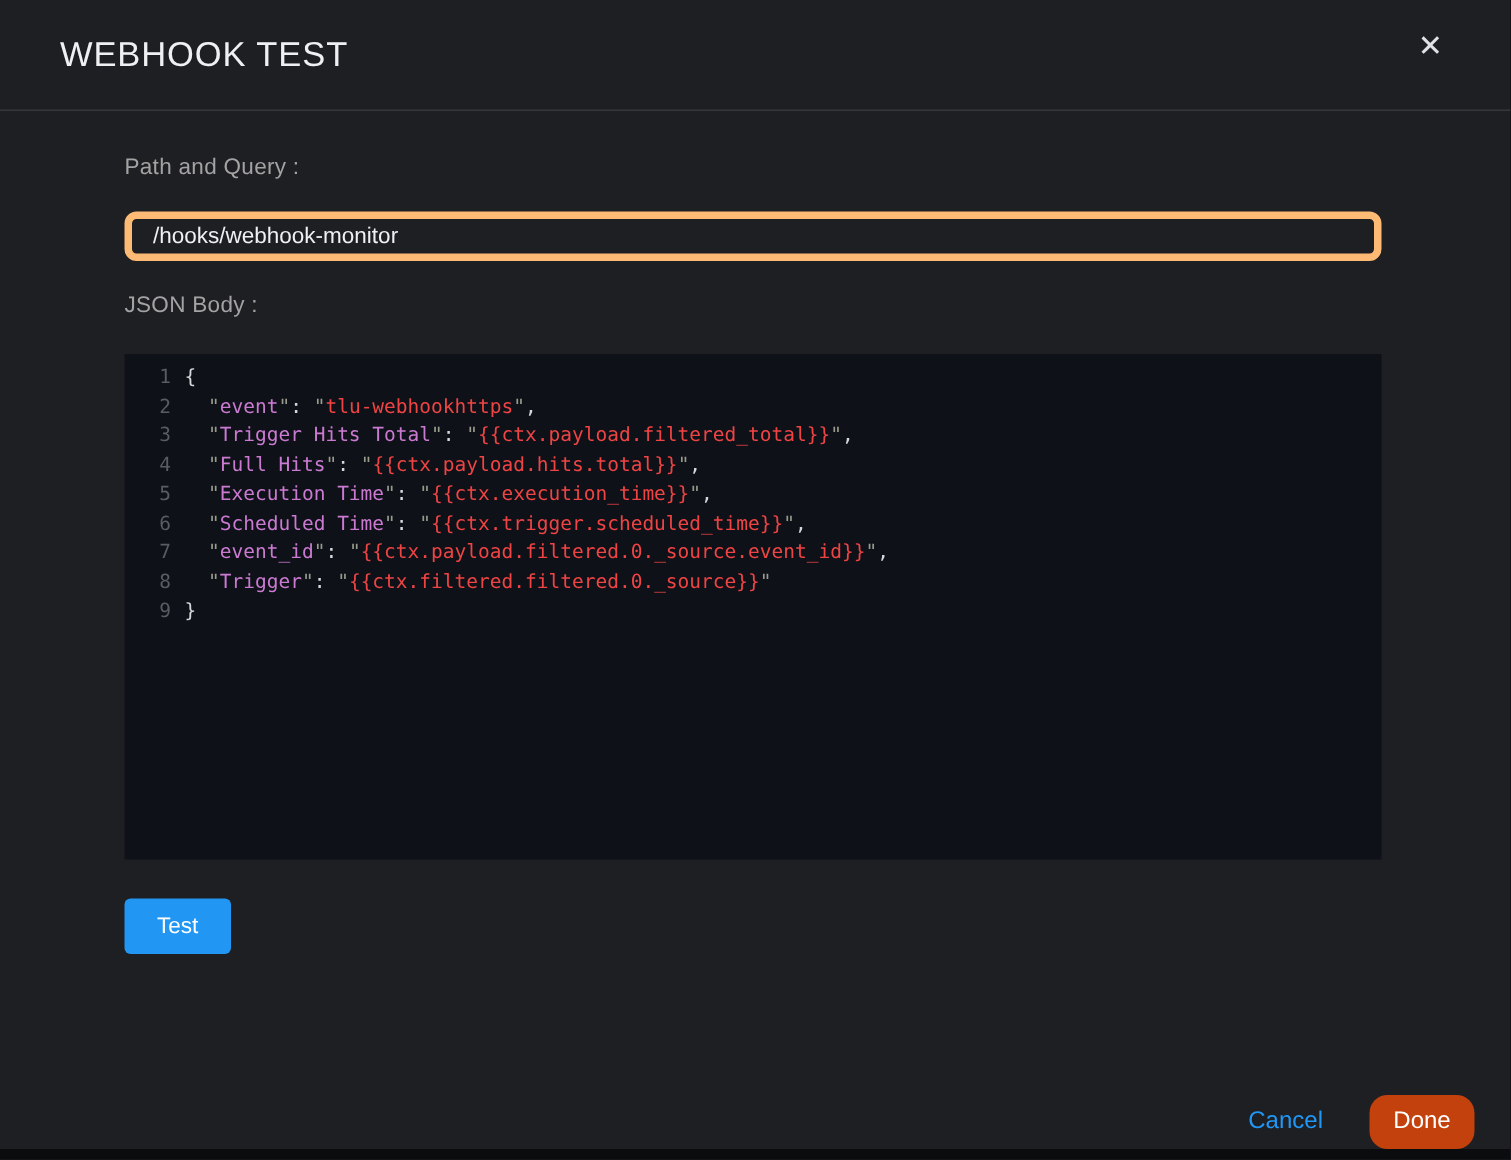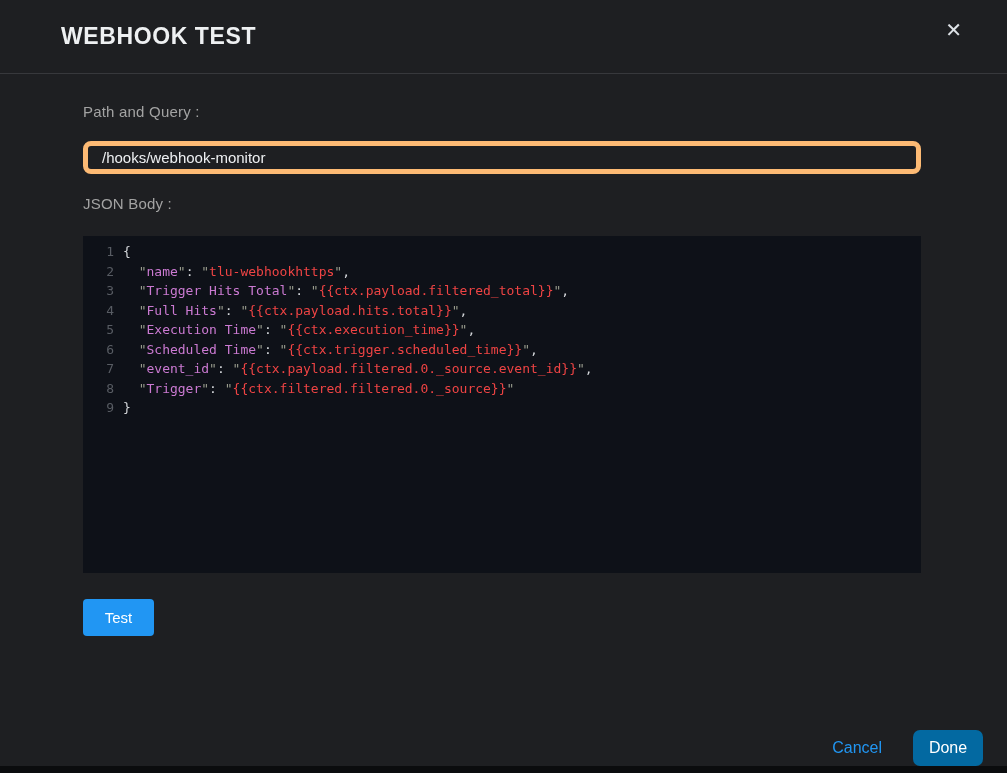--- a/index.html
+++ b/index.html
@@ -17,23 +17,23 @@
   }
   .modal-header {
     height: 74px;
     border-bottom: 1px solid #37383c;
     position: relative;
     display: flex; align-items: center;
   }
   .modal-title {
     color: #eef0f2;
     font-size: 23px;
-    font-weight: 700;
+    font-weight: 400;
     letter-spacing: 0.6px;
-    padding-left: 61px;
+    padding-left: 40px;
   }
   .close-btn {
     position: absolute; right: 45px; top: 20px;
     background: none; border: none;
     color: #dfe3e8; font-size: 20px; line-height: 1;
     cursor: pointer;
     font-family: "DejaVu Sans", sans-serif;
   }
   .form-area { padding: 29px 86px 0 83px; }
   .field-label {
@@ -100,24 +100,24 @@
   .cancel-link {
     color: #2196f3;
     font-size: 16px;
     background: none; border: none;
     cursor: pointer;
     font-family: "Liberation Sans", sans-serif;
     margin-right: 31px;
   }
   .done-btn {
     width: 70px; height: 36px;
-    background: #0369a1;
+    background: #c2410c;
     color: #ffffff;
     border: none;
-    border-radius: 7px;
+    border-radius: 12px;
     font-size: 16px;
     font-family: "Liberation Sans", sans-serif;
     cursor: pointer;
   }
 </style>
 </head>
 <body>
 
 <div class="modal">
 
@@ -129,21 +129,21 @@
   <div class="form-area">
     <div class="field-label">Path and Query :</div>
 
     <input class="path-input" type="text" value="/hooks/webhook-monitor" style="">
 
     <div class="field-label json-label">JSON Body :</div>
 
     <div class="editor">
       <div id="code-lines">
           <div class="code-line"><span class="ln">1</span><span class="code"><span class="tok-p">{</span></span></div>
-          <div class="code-line"><span class="ln">2</span><span class="code"><span class="tok-q">  "</span><span class="tok-k">name</span><span class="tok-q">"</span><span class="tok-p">: </span><span class="tok-q">"</span><span class="tok-s">tlu-webhookhttps</span><span class="tok-q">"</span><span class="tok-p">,</span></span></div>
+          <div class="code-line"><span class="ln">2</span><span class="code"><span class="tok-q">  "</span><span class="tok-k">event</span><span class="tok-q">"</span><span class="tok-p">: </span><span class="tok-q">"</span><span class="tok-s">tlu-webhookhttps</span><span class="tok-q">"</span><span class="tok-p">,</span></span></div>
           <div class="code-line"><span class="ln">3</span><span class="code"><span class="tok-q">  "</span><span class="tok-k">Trigger Hits Total</span><span class="tok-q">"</span><span class="tok-p">: </span><span class="tok-q">"</span><span class="tok-s">{{ctx.payload.filtered_total}}</span><span class="tok-q">"</span><span class="tok-p">,</span></span></div>
           <div class="code-line"><span class="ln">4</span><span class="code"><span class="tok-q">  "</span><span class="tok-k">Full Hits</span><span class="tok-q">"</span><span class="tok-p">: </span><span class="tok-q">"</span><span class="tok-s">{{ctx.payload.hits.total}}</span><span class="tok-q">"</span><span class="tok-p">,</span></span></div>
           <div class="code-line"><span class="ln">5</span><span class="code"><span class="tok-q">  "</span><span class="tok-k">Execution Time</span><span class="tok-q">"</span><span class="tok-p">: </span><span class="tok-q">"</span><span class="tok-s">{{ctx.execution_time}}</span><span class="tok-q">"</span><span class="tok-p">,</span></span></div>
           <div class="code-line"><span class="ln">6</span><span class="code"><span class="tok-q">  "</span><span class="tok-k">Scheduled Time</span><span class="tok-q">"</span><span class="tok-p">: </span><span class="tok-q">"</span><span class="tok-s">{{ctx.trigger.scheduled_time}}</span><span class="tok-q">"</span><span class="tok-p">,</span></span></div>
           <div class="code-line"><span class="ln">7</span><span class="code"><span class="tok-q">  "</span><span class="tok-k">event_id</span><span class="tok-q">"</span><span class="tok-p">: </span><span class="tok-q">"</span><span class="tok-s">{{ctx.payload.filtered.0._source.event_id}}</span><span class="tok-q">"</span><span class="tok-p">,</span></span></div>
           <div class="code-line"><span class="ln">8</span><span class="code"><span class="tok-q">  "</span><span class="tok-k">Trigger</span><span class="tok-q">"</span><span class="tok-p">: </span><span class="tok-q">"</span><span class="tok-s">{{ctx.filtered.filtered.0._source}}</span><span class="tok-q">"</span></span></div>
           <div class="code-line"><span class="ln">9</span><span class="code"><span class="tok-p">}</span></span></div>
         </div>
     </div>
 

